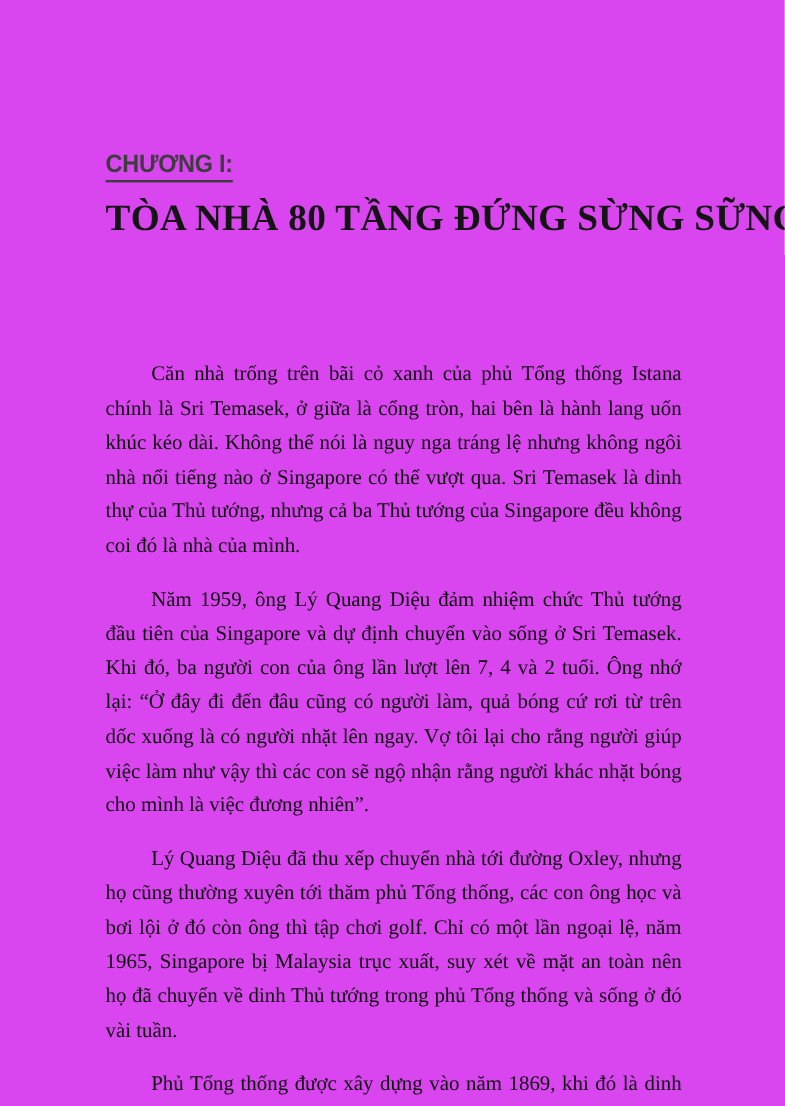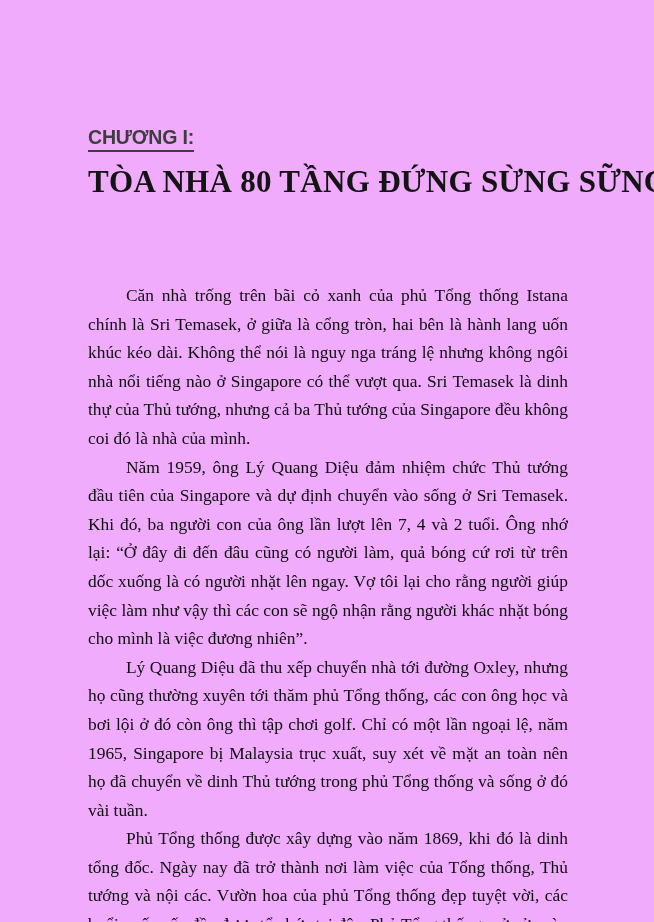--- a/index.html
+++ b/index.html
@@ -7,21 +7,21 @@
     margin: 0;
     padding: 0;
     background: #ffffff;
   }
 
   .page {
     position: relative;
     width: 654px;
     height: 922px;
     margin: 0 auto;
-    background: #f0abfc;
+    background: #d946ef;
     overflow: hidden;
     box-sizing: border-box;
   }
 
   .content {
     position: absolute;
     left: 88px;
     top: 0;
     width: 480px;
   }
@@ -72,21 +72,21 @@
 
   
   .body-copy {
     position: absolute;
     top: 281px;
     left: 0;
     width: 480px;
   }
 
   .body-copy p {
-    margin: 0 0 0 0;
+    margin: 16px 0 0 0;
     padding: 0;
     font-family: "Liberation Serif", "DejaVu Serif", serif;
     font-size: 17.4px;
     line-height: 28.6px;
     color: #0d0d0d;
     text-align: justify;
     text-indent: 38px;
     hyphens: none;
     -webkit-hyphens: none;
   }

